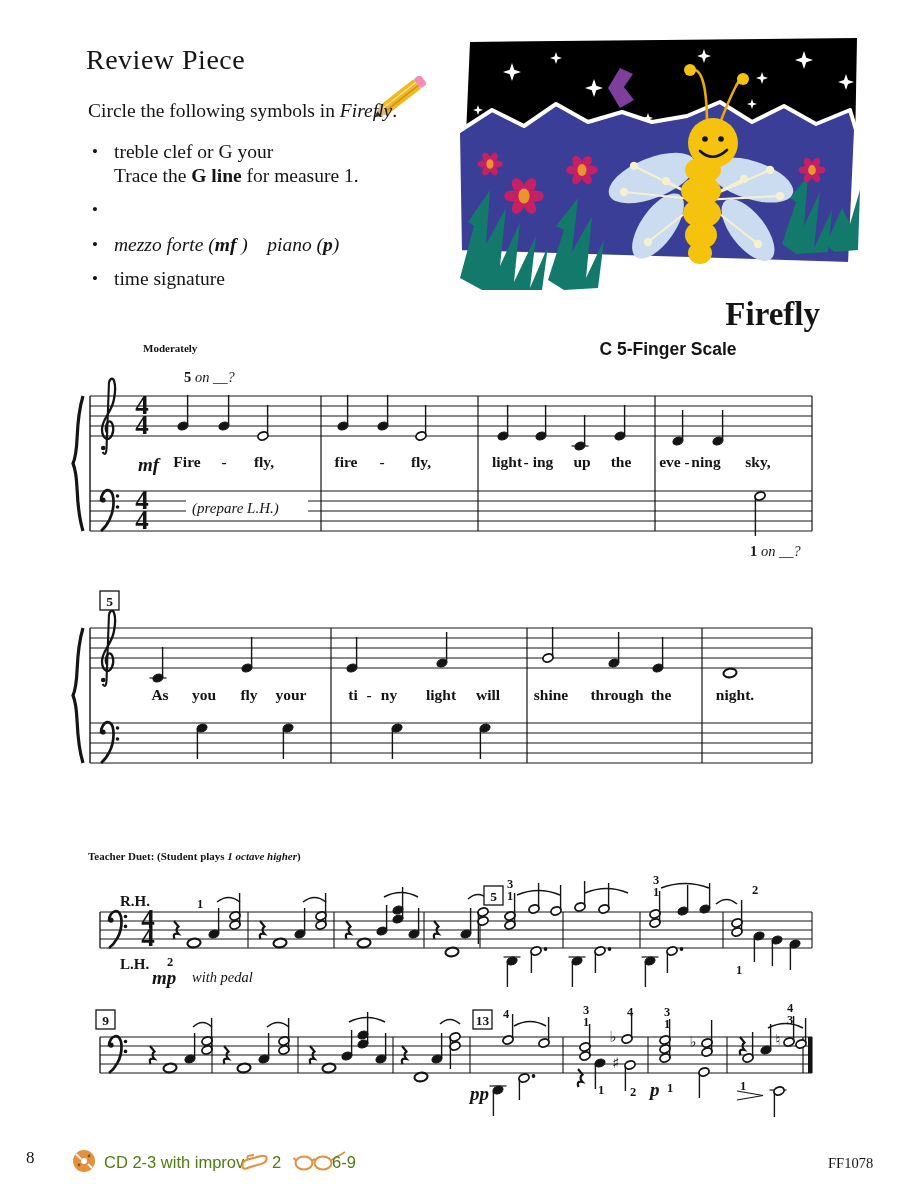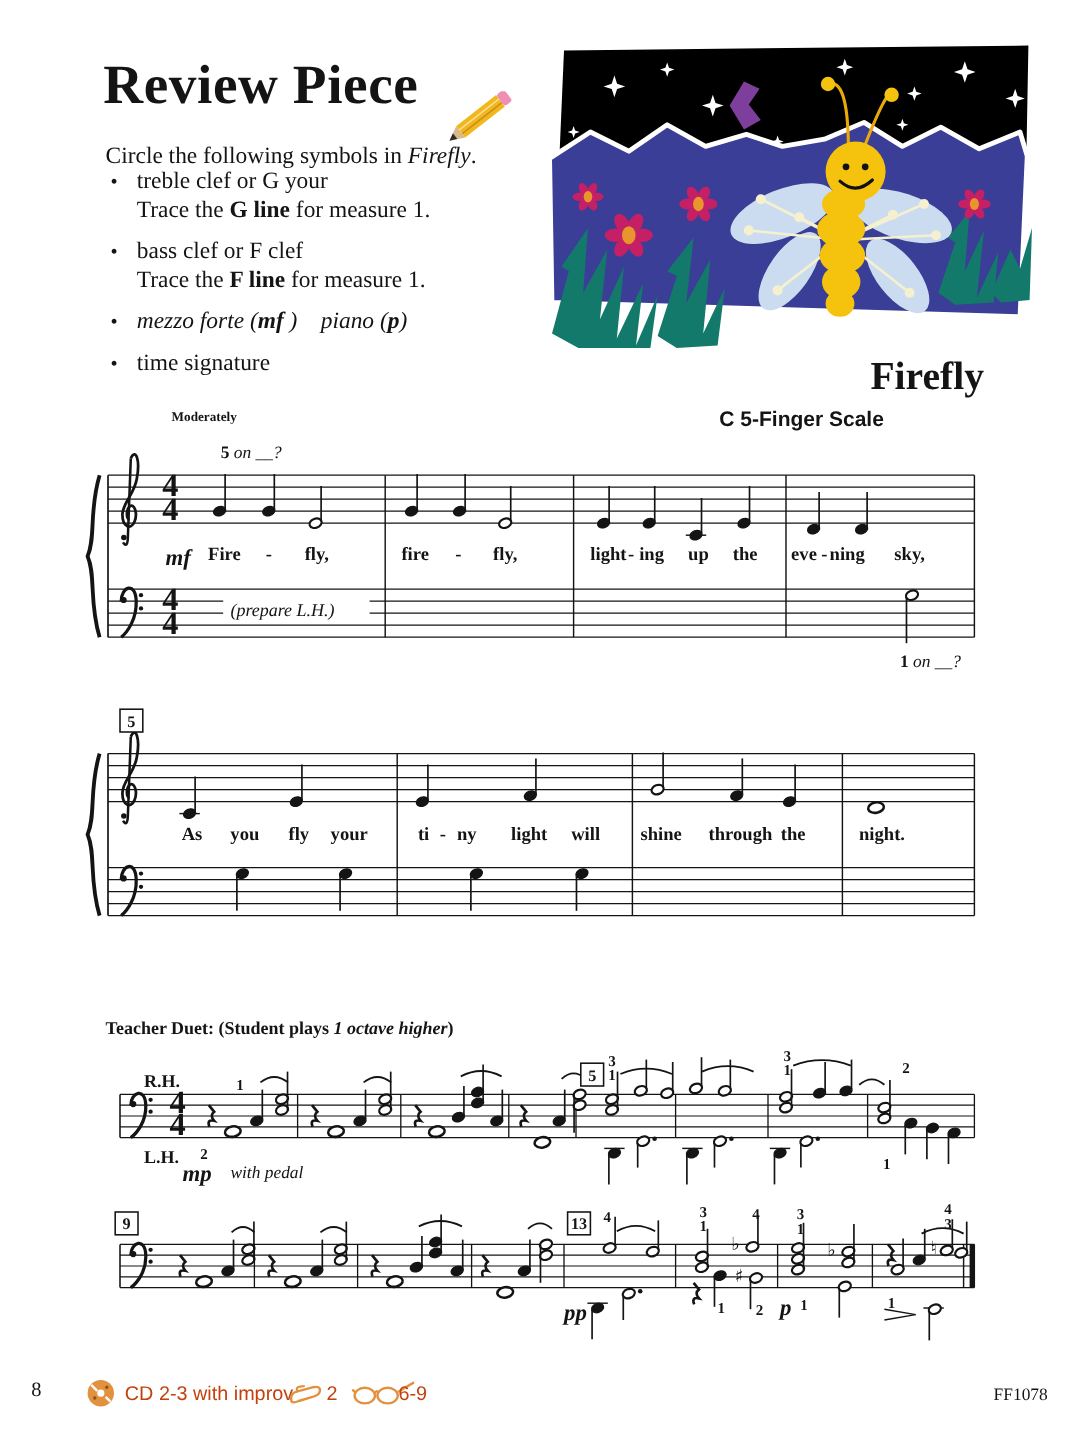--- a/index.html
+++ b/index.html
@@ -1,31 +1,31 @@
 <!DOCTYPE html>
 <html style="--accent: #e2913f; --ink: #141414; --pencil: #f2b71c; --pencilTip: #2d2d2d; --eraser: #f08fb5;"><head>
 <meta charset="utf-8">
 <style>
   html,body{margin:0;padding:0;background:#e8e8e8;}
   .page{position:relative;width:900px;height:1200px;background:#ffffff;overflow:hidden;
         font-family:"Liberation Serif",serif;color:#141414;}
   .abs{position:absolute;}
-  .title{font-size:46px;font-weight:bold;letter-spacing:.5px;}
+  .title{font-size:28px;font-weight:normal;letter-spacing:.5px;}
   .instr{font-size:19.5px;}
   .bullets{list-style:none;margin:0;padding:0;font-size:19.5px;}
   .bullets li{display:flex;margin-bottom:11px;line-height:23.5px;}
   .bullets .dot{width:22px;font-size:17px;}
   .seg-b{font-weight:bold;}
   .seg-i{font-style:italic;}
   .piece-title{font-size:33px;font-weight:bold;text-align:right;}
   .piece-sub{font-family:"Liberation Sans",sans-serif;font-size:17.5px;font-weight:bold;text-align:center;}
   .tempo{font-size:11px;font-weight:bold;}
-  .tduet{font-size:15px;font-weight:bold;}
+  .tduet{font-size:11px;font-weight:bold;}
   .footer-num{font-size:17px;}
-  .footer-label{font-family:"Liberation Sans",sans-serif;font-size:16.5px;color:#c2410c;}
+  .footer-label{font-family:"Liberation Sans",sans-serif;font-size:16.5px;color:#4d7c0f;}
   .catalog{font-size:14.5px;text-align:right;}
   
   text.m-lyric{font:bold 15.5px "Liberation Serif",serif;}
   text.m-dyn{font:italic bold 19px "Liberation Serif",serif;}
   text.m-hand{font:bold 15px "Liberation Serif",serif;}
   text.m-ital{font:italic 14.5px "Liberation Serif",serif;}
   text.m-prep{font:italic 15px "Liberation Serif",serif;}
   text.m-fing{font:bold 12.5px "Liberation Serif",serif;}
   text.m-box{font:bold 13.5px "Liberation Serif",serif;}
   text.m-ts{font:bold 27px "Liberation Serif",serif;}
@@ -43,36 +43,32 @@
     <g transform="translate(12,34) rotate(-38)">
       <polygon points="-4,6 8,0 8,12" fill="#d9b98c"></polygon>
       <polygon points="-4,6 2,3 2,9" fill="var(--pencilTip)"></polygon>
       <rect x="8" y="0" width="42" height="12" fill="var(--pencil)"></rect>
       <line x1="8" y1="4" x2="50" y2="4" stroke="#ffffff" stroke-opacity="0.55" stroke-width="1.3"></line>
       <line x1="8" y1="8" x2="50" y2="8" stroke="#c8901b" stroke-width="1.3"></line>
       <rect x="50" y="0" width="8" height="12" rx="2.5" fill="var(--eraser)"></rect>
     </g>
   </svg>
 
-  <div class="abs instr" style="left:88px;top:120px;" id="instruction"><span>Circle the following symbols in </span><span class="seg-i">Firefly</span><span>.</span></div>
+  <div class="abs instr" style="left:88px;top:100px;" id="instruction"><span>Circle the following symbols in </span><span class="seg-i">Firefly</span><span>.</span></div>
 
   <ul class="abs bullets" style="left:92px;top:140px;width:360px;" id="bullets">
       <li>
         <span class="dot">•</span>
         <div>
           <div><span>treble clef or G your</span></div>
           <div><span>Trace the </span><span class="seg-b">G line</span><span> for measure 1.</span></div>
         </div>
       </li>
       <li>
         <span class="dot">•</span>
-        <div>
-          <div><span>bass clef or F clef</span></div>
-          <div><span>Trace the </span><span class="seg-b">F line</span><span> for measure 1.</span></div>
-        </div>
       </li>
       <li>
         <span class="dot">•</span>
         <div>
           <div><span class="seg-i">mezzo forte (</span><span class="seg-b seg-i">mf</span><span class="seg-i"> )</span><span>&nbsp;&nbsp;&nbsp;&nbsp;</span><span class="seg-i">piano (</span><span class="seg-b seg-i">p</span><span class="seg-i">)</span></div>
         </div>
       </li>
       <li>
         <span class="dot">•</span>
         <div>

